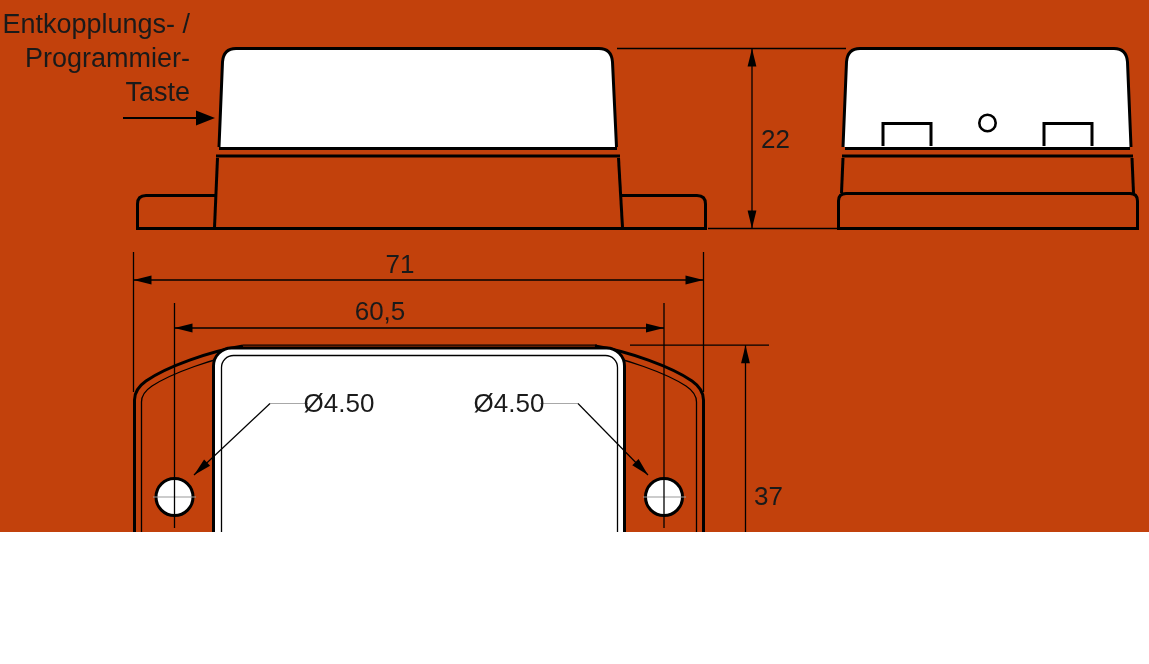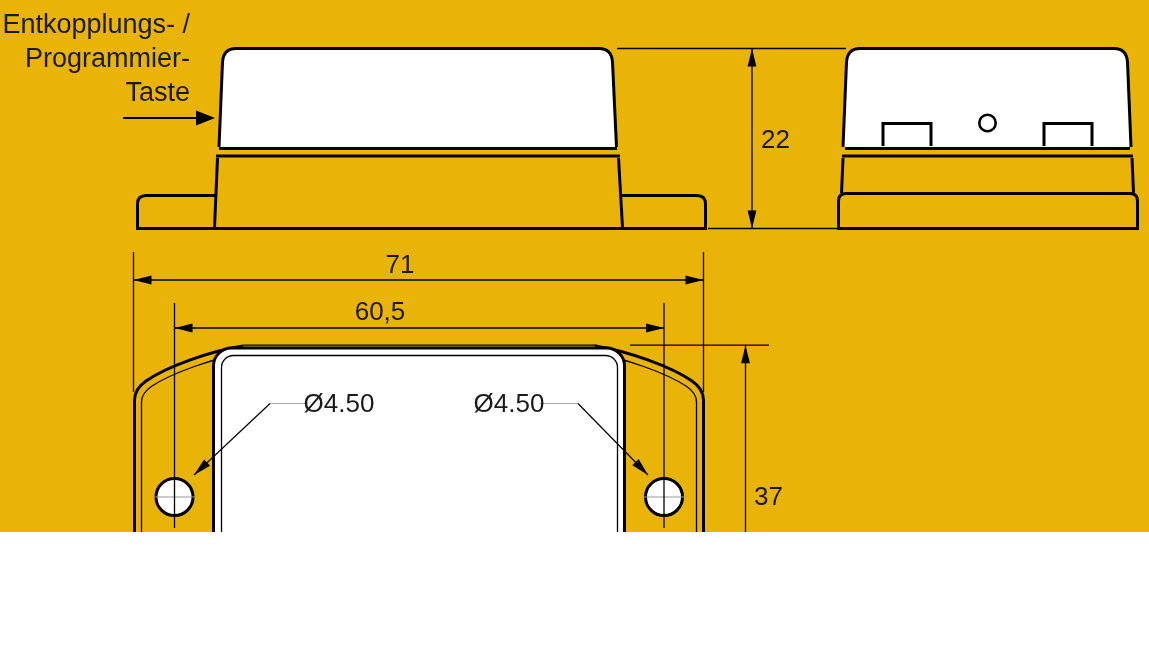--- a/index.html
+++ b/index.html
@@ -1,16 +1,16 @@
 <!DOCTYPE html>
 <html><head>
 <meta charset="utf-8">
 <style>
   html,body{margin:0;padding:0;background:#ffffff;}
-  .canvas-wrap{width:1149px;height:532px;position:relative;background:#eab308;overflow:hidden;}
+  .canvas-wrap{width:1149px;height:532px;position:relative;background:#c2410c;overflow:hidden;}
   svg{display:block;}
   .stroke{stroke:#000000;fill:none;}
   .thick{stroke-width:3;}
   .thin{stroke-width:1.3;}
   .med{stroke-width:2.2;}
   .whitefill{fill:#ffffff;}
   .leader{stroke:#a8a8a8;stroke-width:1.2;fill:none;}
   .centermark{stroke:#9a9a9a;stroke-width:1.1;fill:none;}
   text{font-family:"Liberation Sans", sans-serif;fill:#1a1a1a;}
   .title-text{font-size:27px;}

